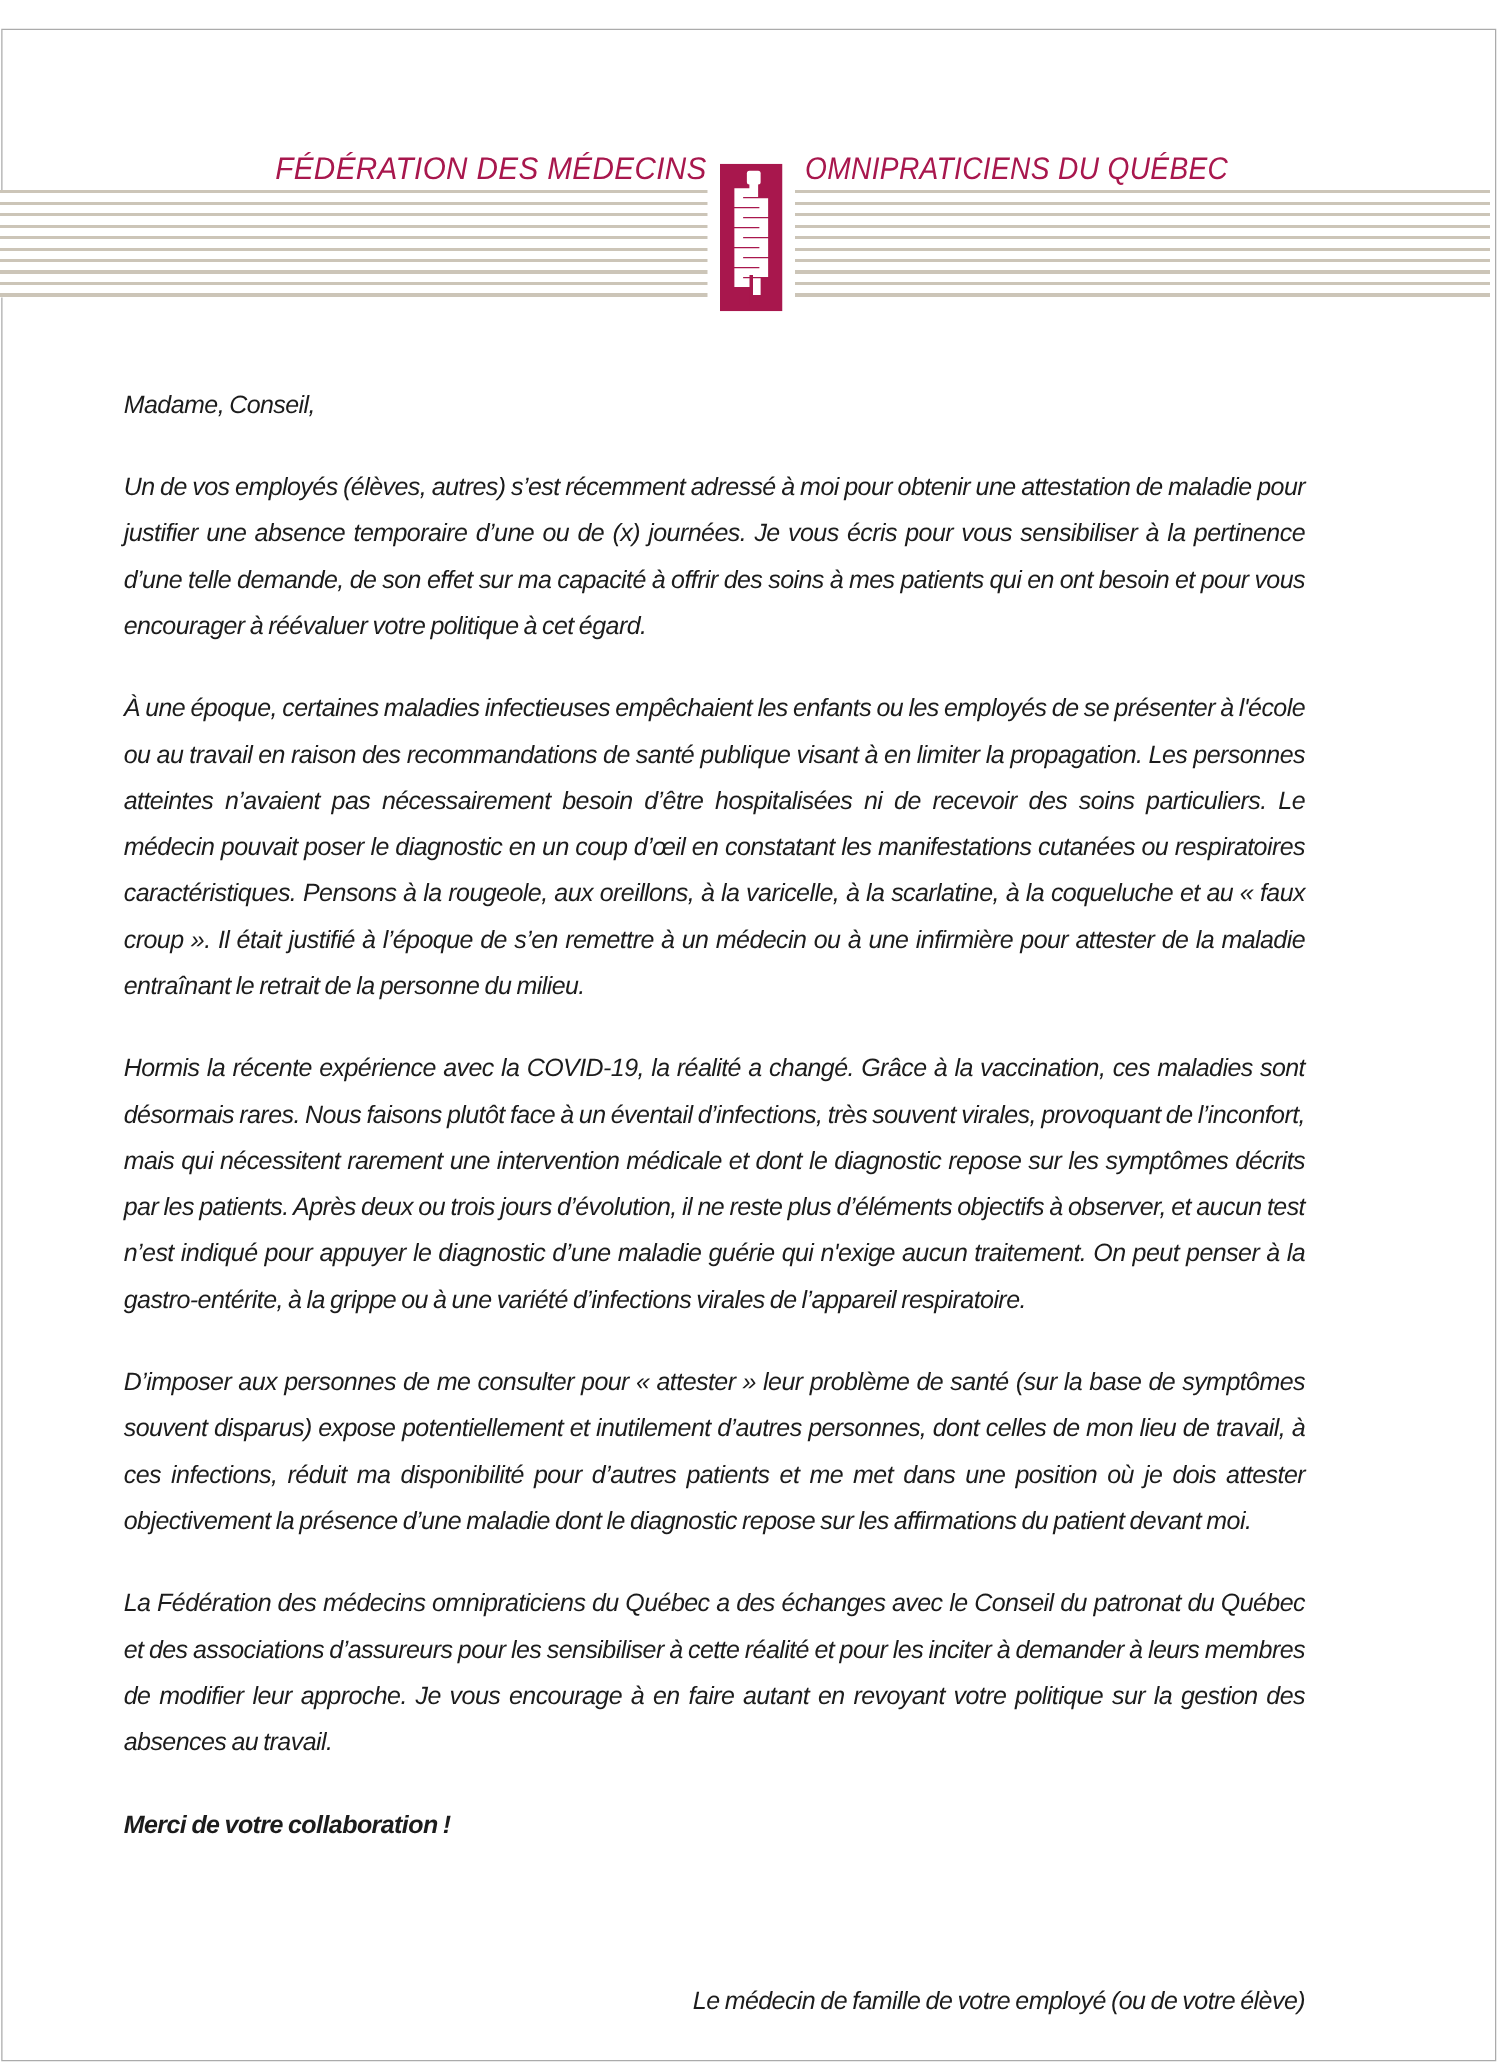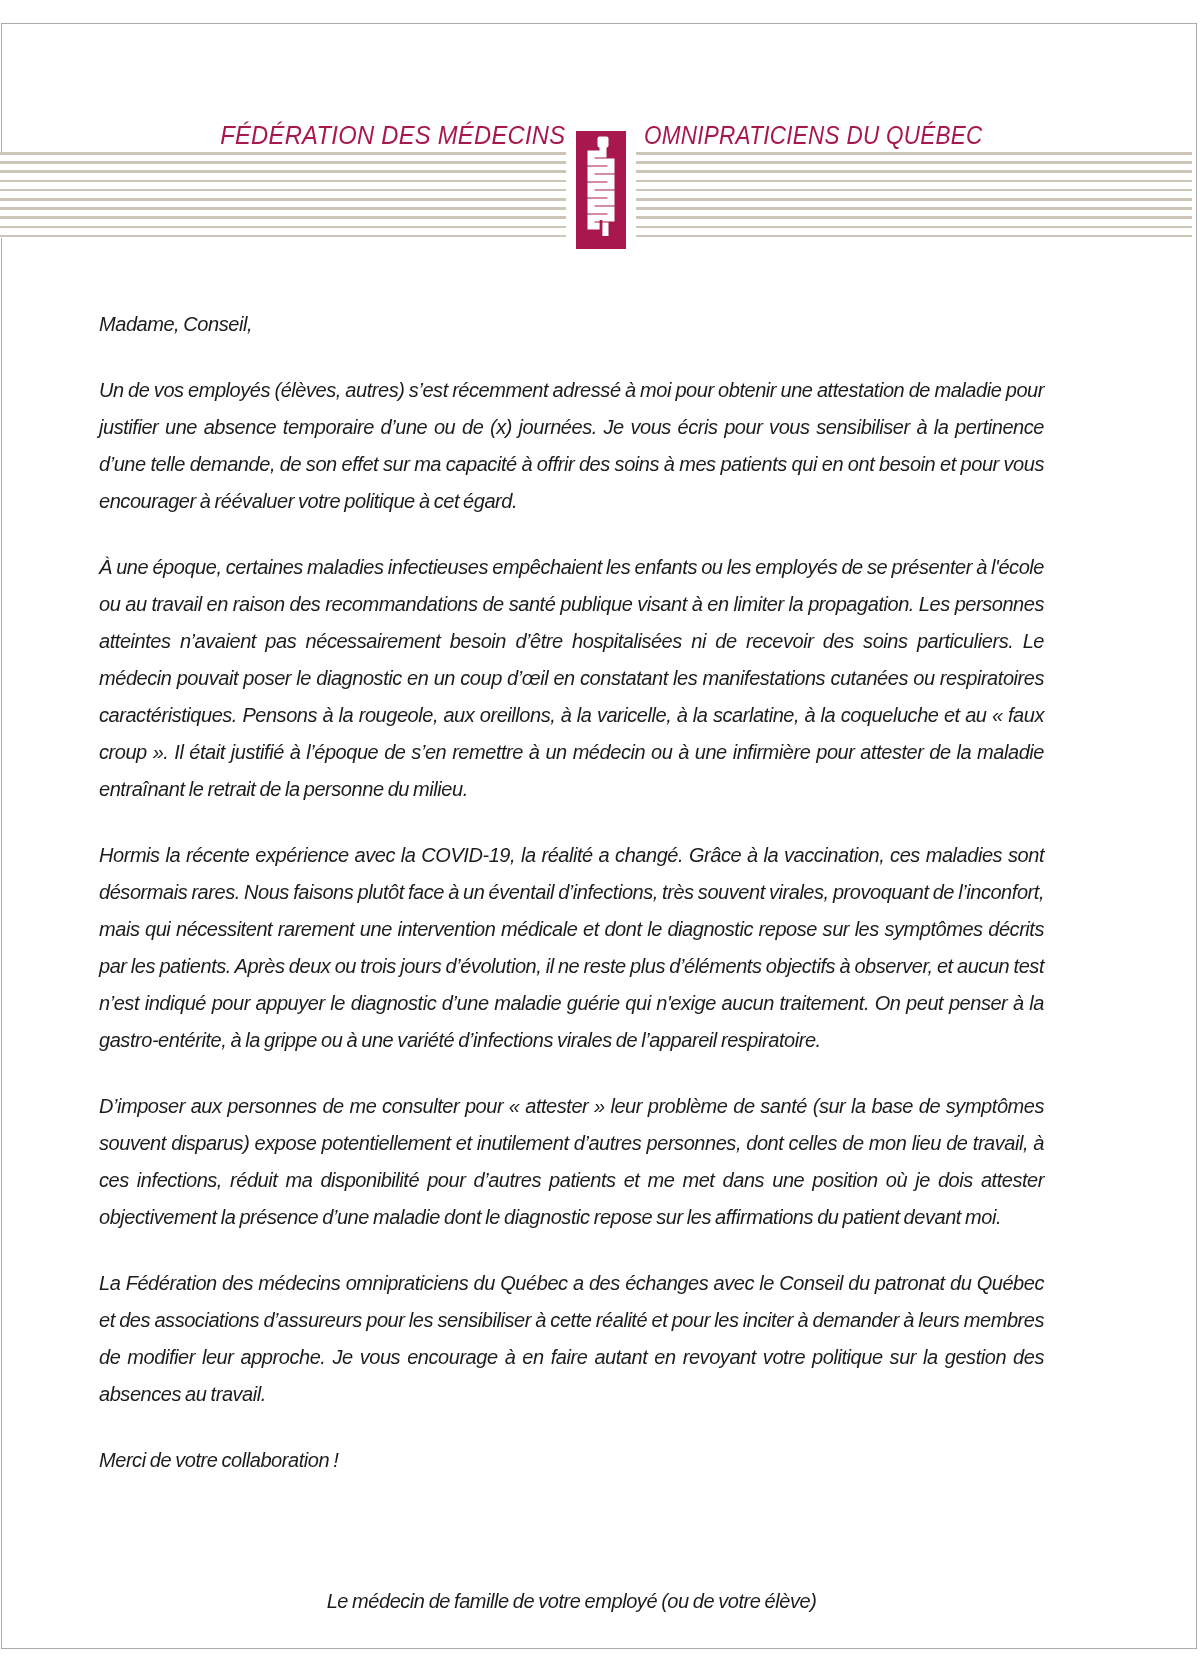--- a/index.html
+++ b/index.html
@@ -30,22 +30,22 @@
   }
   .logo-wrap svg{display:block;}
   
   .letter-body{
     position:absolute;left:99px;top:306px;width:945px;
     color:#1c1c1c;font-style:italic;font-size:20px;line-height:37px;
     letter-spacing:-0.45px;word-spacing:-1px;
   }
   .letter-body p{margin:0 0 29px 0;text-align:justify;}
   .letter-body p.salutation{text-align:left;}
-  .letter-body p.closing{text-align:left;margin-bottom:0;}
-  .letter-body p.signature{text-align:center;margin-top:104px;margin-bottom:0;}
+  .letter-body p.closing{text-align:left;margin-bottom:0;font-weight:bold;}
+  .letter-body p.signature{text-align:right;margin-top:104px;margin-bottom:0;}
 </style>
 </head>
 <body>
 
 <div class="page-frame"></div>
 
 <header class="letterhead">
   <div class="stripes"></div>
   <span class="org-name org-left">FÉDÉRATION DES MÉDECINS</span>
   <span class="org-name org-right">OMNIPRATICIENS DU QUÉBEC</span>

